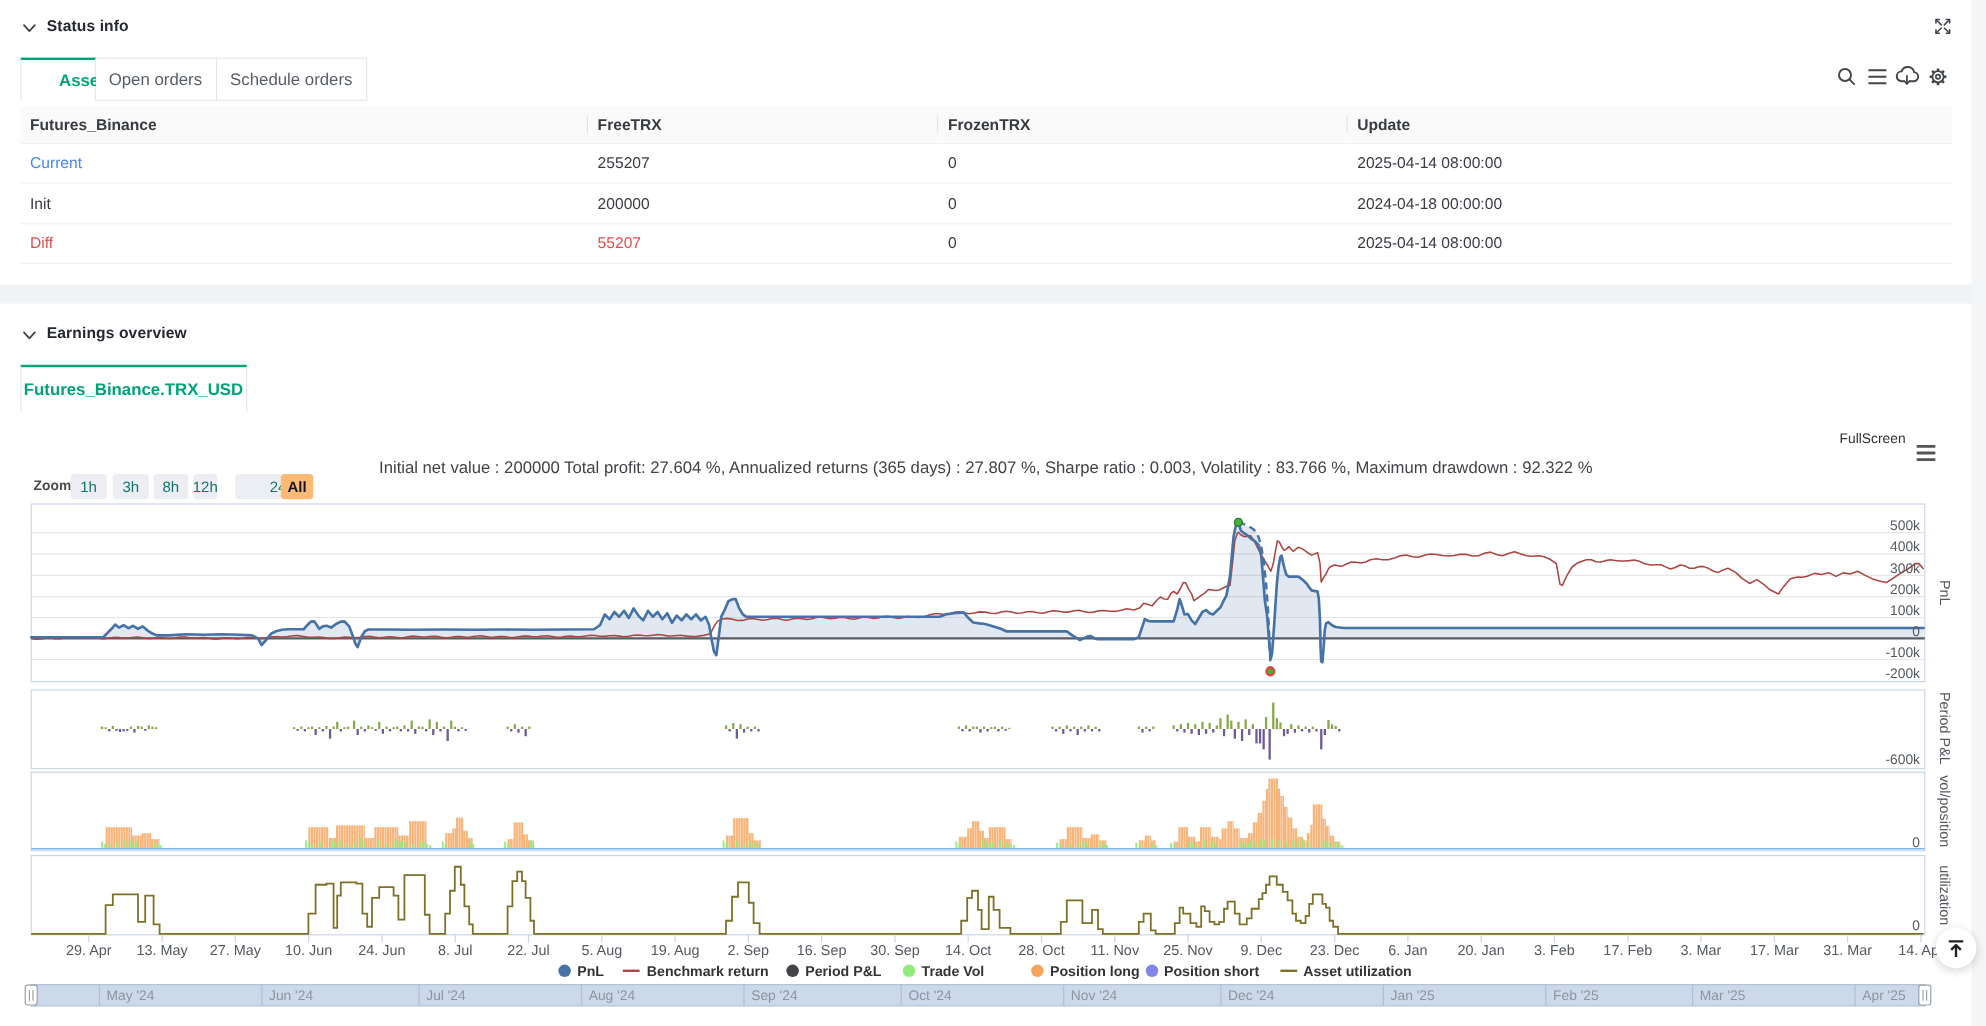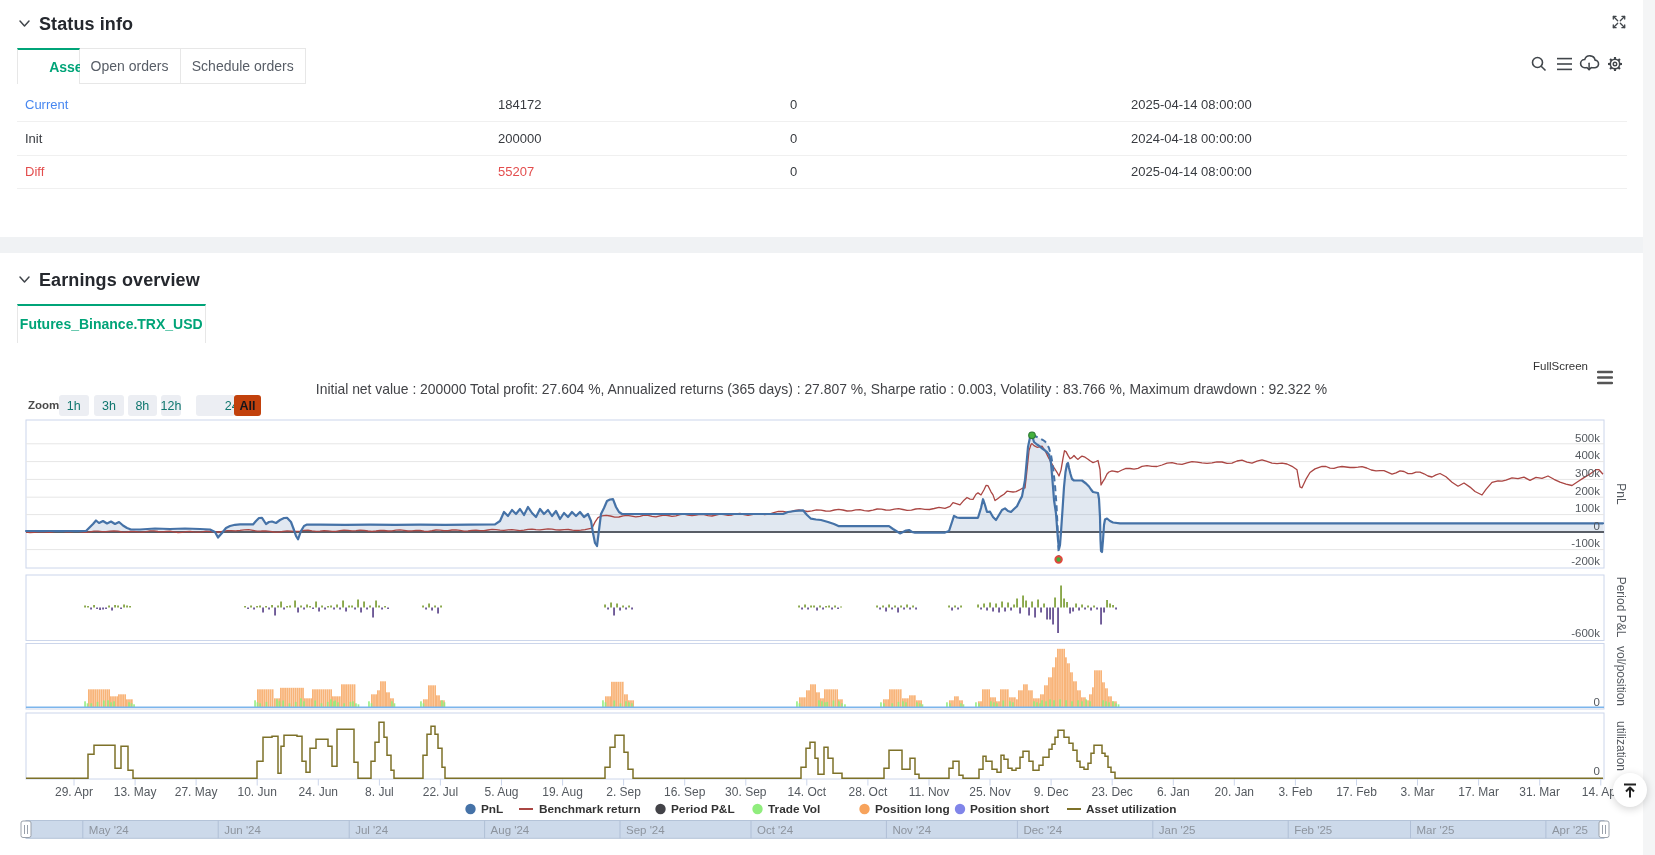--- a/index.html
+++ b/index.html
@@ -1,15 +1,15 @@
 <!DOCTYPE html>
 <html><head><meta charset="utf-8"><title>dash</title><style>
 *{margin:0;padding:0;box-sizing:border-box;}
 html,body{width:1655px;height:855px;background:#fff;font-family:"Liberation Sans",sans-serif;overflow:hidden;position:relative;}
-.ttl{position:absolute;left:39px;font-size:18px;font-weight:bold;color:#25282e;letter-spacing:.1px;}
+.ttl{position:absolute;left:39px;font-size:13px;font-weight:bold;color:#25282e;letter-spacing:.1px;}
 .tabs{position:absolute;display:flex;}
 .tab{height:36px;border:1px solid #e7e7e7;border-left:none;display:flex;align-items:center;justify-content:center;font-size:14px;color:#575d66;background:#fff;}
 .tab.first{border-left:1px solid #e7e7e7;}
 .tab.act{border-top:2px solid #00a478;color:#00a478;font-weight:bold;border-bottom:none;}
 table.tb{position:absolute;left:17px;top:88px;width:1610px;border-collapse:collapse;table-layout:fixed;font-size:13px;color:#383b40;}
 table.tb th{background:#fafafa;font-weight:bold;text-align:left;height:31px;padding:0 8px;border-bottom:1px solid #f0f0f0;position:relative;}
 table.tb th:not(:last-child):after{content:"";position:absolute;right:0;top:8px;height:15px;width:1px;background:#e3e3e3;}
 table.tb td{height:33.5px;padding:0 8px;border-bottom:1px solid #f0f0f0;}
 .zbtn{position:absolute;top:395px;height:21px;border-radius:3px;background:#eceef3;color:#0f766e;font-size:12.5px;display:flex;align-items:center;justify-content:center;}
 </style></head><body>
@@ -60,23 +60,29 @@
 </g>
   </svg>
 <table class="tb">
 <colgroup>
       <col style="width:473px">
       <col style="width:292px">
       <col style="width:341px">
       <col>
     </colgroup>
 <tbody>
+      <tr>
+        <th>Futures_Binance</th>
+        <th>FreeTRX</th>
+        <th>FrozenTRX</th>
+        <th>Update</th>
+      </tr>
 <tr>
         <td style="color:#4787f0;">Current</td>
-        <td>184172</td>
+        <td>255207</td>
         <td>0</td>
         <td>2025-04-14 08:00:00</td>
       </tr>
 <tr>
         <td>Init</td>
         <td>200000</td>
         <td>0</td>
         <td>2024-04-18 00:00:00</td>
       </tr>
 <tr>
@@ -105,21 +111,21 @@
       <line x1="1" y1="7.5" x2="15" y2="7.5"></line>
       <line x1="1" y1="13" x2="15" y2="13"></line>
     </g>
   </svg>
 <div style="position:absolute;left:28px;top:399px;font-size:11.5px;font-weight:bold;color:#4a4a4a;">Zoom</div>
 <div class="zbtn" style="left:59px;width:29.5px;">1h</div>
 <div class="zbtn" style="left:94.4px;width:29.3px;">3h</div>
 <div class="zbtn" style="left:127.7px;width:29.3px;">8h</div>
 <div class="zbtn" style="left:161px;width:20px;">12h</div>
 <div class="zbtn" style="left:196.2px;width:32px;padding-left:39px;">24h</div>
-<div class="zbtn" style="left:233.7px;width:27.7px;background:#c2410c;color:#15151a;font-weight:bold;">All</div>
+<div class="zbtn" style="left:233.7px;width:27.7px;background:#fdba74;color:#15151a;font-weight:bold;">All</div>
 
 <svg width="1655" height="465" viewBox="0 390 1655 465" xmlns="http://www.w3.org/2000/svg" style="position:absolute;left:0;top:390px;" font-family="Liberation Sans, sans-serif">
     <rect x="26" y="420.0" width="1578" height="148.0" fill="none" stroke="#ccd6eb" stroke-width="1"></rect>
     <rect x="26" y="575" width="1578" height="65.5" fill="none" stroke="#ccd6eb" stroke-width="1"></rect>
     <rect x="26" y="643.5" width="1578" height="65.5" fill="none" stroke="#ccd6eb" stroke-width="1"></rect>
     <rect x="26" y="713" width="1578" height="66" fill="none" stroke="#ccd6eb" stroke-width="1"></rect>
     <line x1="26" y1="443.8" x2="1604" y2="443.8" stroke="#e6e6e6" stroke-width="1"></line>
     <line x1="26" y1="461.6" x2="1604" y2="461.6" stroke="#e6e6e6" stroke-width="1"></line>
     <line x1="26" y1="479.4" x2="1604" y2="479.4" stroke="#e6e6e6" stroke-width="1"></line>
     <line x1="26" y1="497.2" x2="1604" y2="497.2" stroke="#e6e6e6" stroke-width="1"></line>

